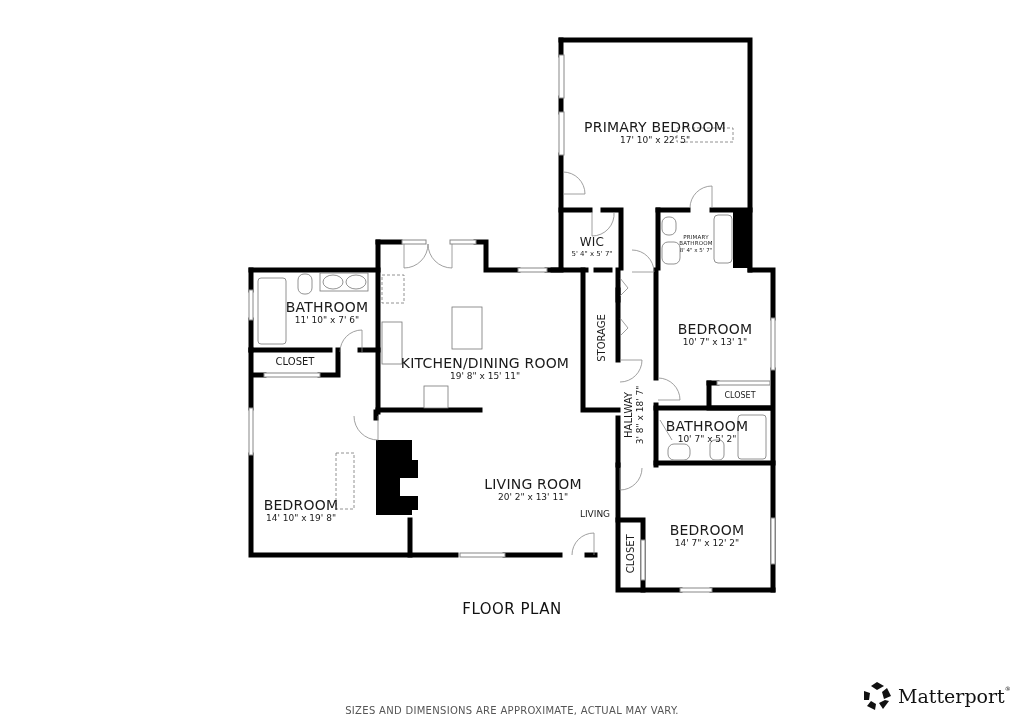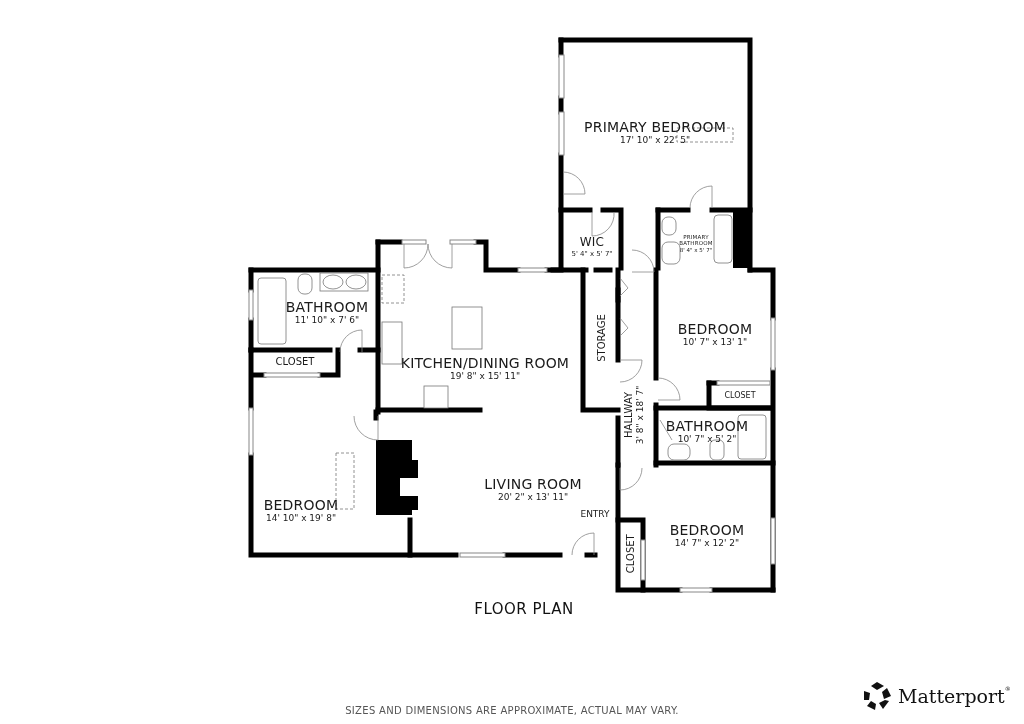--- a/index.html
+++ b/index.html
@@ -6,21 +6,21 @@
   body { width:1024px; height:724px; position:relative; overflow:hidden; font-family:"DejaVu Sans", sans-serif; }
   #plan { position:absolute; left:0; top:0; }
   .lbl { position:absolute; text-align:center; color:#1a1a1a; line-height:1.15; white-space:nowrap; transform:translateX(-50%); }
   .lbl .n { font-size:14px; letter-spacing:0.2px; display:block; }
   .lbl .d { font-size:9px; display:block; }
   .lbl.small .n, .lbl.small .d { font-size:5.5px; }
   .vert { position:absolute; transform-origin:center center; white-space:nowrap; color:#1a1a1a; text-align:center; line-height:1.15; }
   .vert .n { font-size:10px; display:block; }
   .vert .d { font-size:9px; display:block; }
   .plain { position:absolute; font-size:10px; color:#1a1a1a; transform:translateX(-50%); }
-  .title { position:absolute; left:512px; top:600px; transform:translateX(-50%); font-size:15px; color:#111; letter-spacing:0.5px;margin-left:12px; }
+  .title { position:absolute; left:512px; top:600px; transform:translateX(-50%); font-size:15px; color:#111; letter-spacing:0.5px; }
   .disclaimer { position:absolute; left:512px; top:705px; transform:translateX(-50%); font-size:10px; color:#555; letter-spacing:0.3px; }
   .brand { position:absolute; left:862px; top:681px; display:flex; align-items:center; gap:6px; }
   .brand-name { font-family:"DejaVu Serif", serif; font-size:19px; color:#111; }
   .brand-name sup { font-size:6px; vertical-align:top; }
 </style>
 </head>
 <body>
 
 <svg id="plan" width="1024" height="724" viewBox="0 0 1024 724" xmlns="http://www.w3.org/2000/svg">
   <g stroke="#000" stroke-width="5" fill="none" stroke-linecap="square">
@@ -184,21 +184,21 @@
   <span class="d">10' 7" x 5' 2"</span>
 </div>
 <div class="lbl" style="left:301px;top:497px;">
   <span class="n">BEDROOM</span>
   <span class="d">14' 10" x 19' 8"</span>
 </div>
 <div class="lbl" style="left:514px;top:476px;margin-left:19px;">
   <span class="n">LIVING ROOM</span>
   <span class="d">20' 2" x 13' 11"</span>
 </div>
-<div class="plain" style="left:595px;top:509px;font-size:9px;">ENTRY</div>
+<div class="plain" style="left:595px;top:509px;font-size:9px;">LIVING</div>
 <div class="lbl" style="left:707px;top:522px;">
   <span class="n">BEDROOM</span>
   <span class="d">14' 7" x 12' 2"</span>
 </div>
 <div class="vert" style="left:608px;top:548px;width:46px;transform:rotate(-90deg);">
   <span class="n">CLOSET</span>
 </div>
 
 <div class="title">FLOOR PLAN</div>
 <div class="disclaimer">SIZES AND DIMENSIONS ARE APPROXIMATE, ACTUAL MAY VARY.</div>

